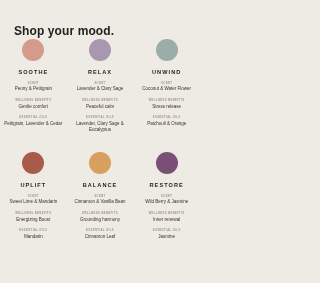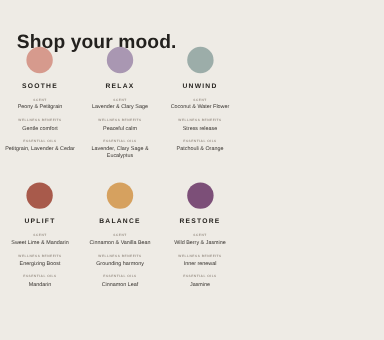--- a/index.html
+++ b/index.html
@@ -12,21 +12,21 @@
     background: #eeebe5;
     font-family: "Liberation Sans", sans-serif;
     color: #2e2b28;
     overflow: hidden;
     position: relative;
   }
   #page-title {
     position: absolute;
     left: 14px;
     top: 16px;
-    font-size: 16px;
+    font-size: 12px;
     font-weight: 600;
     letter-spacing: 0.1px;
     color: #23211e;
   }
   .grid {
     position: absolute;
     left: 0;
     top: 36px;
     width: 200px;
     display: flex;

